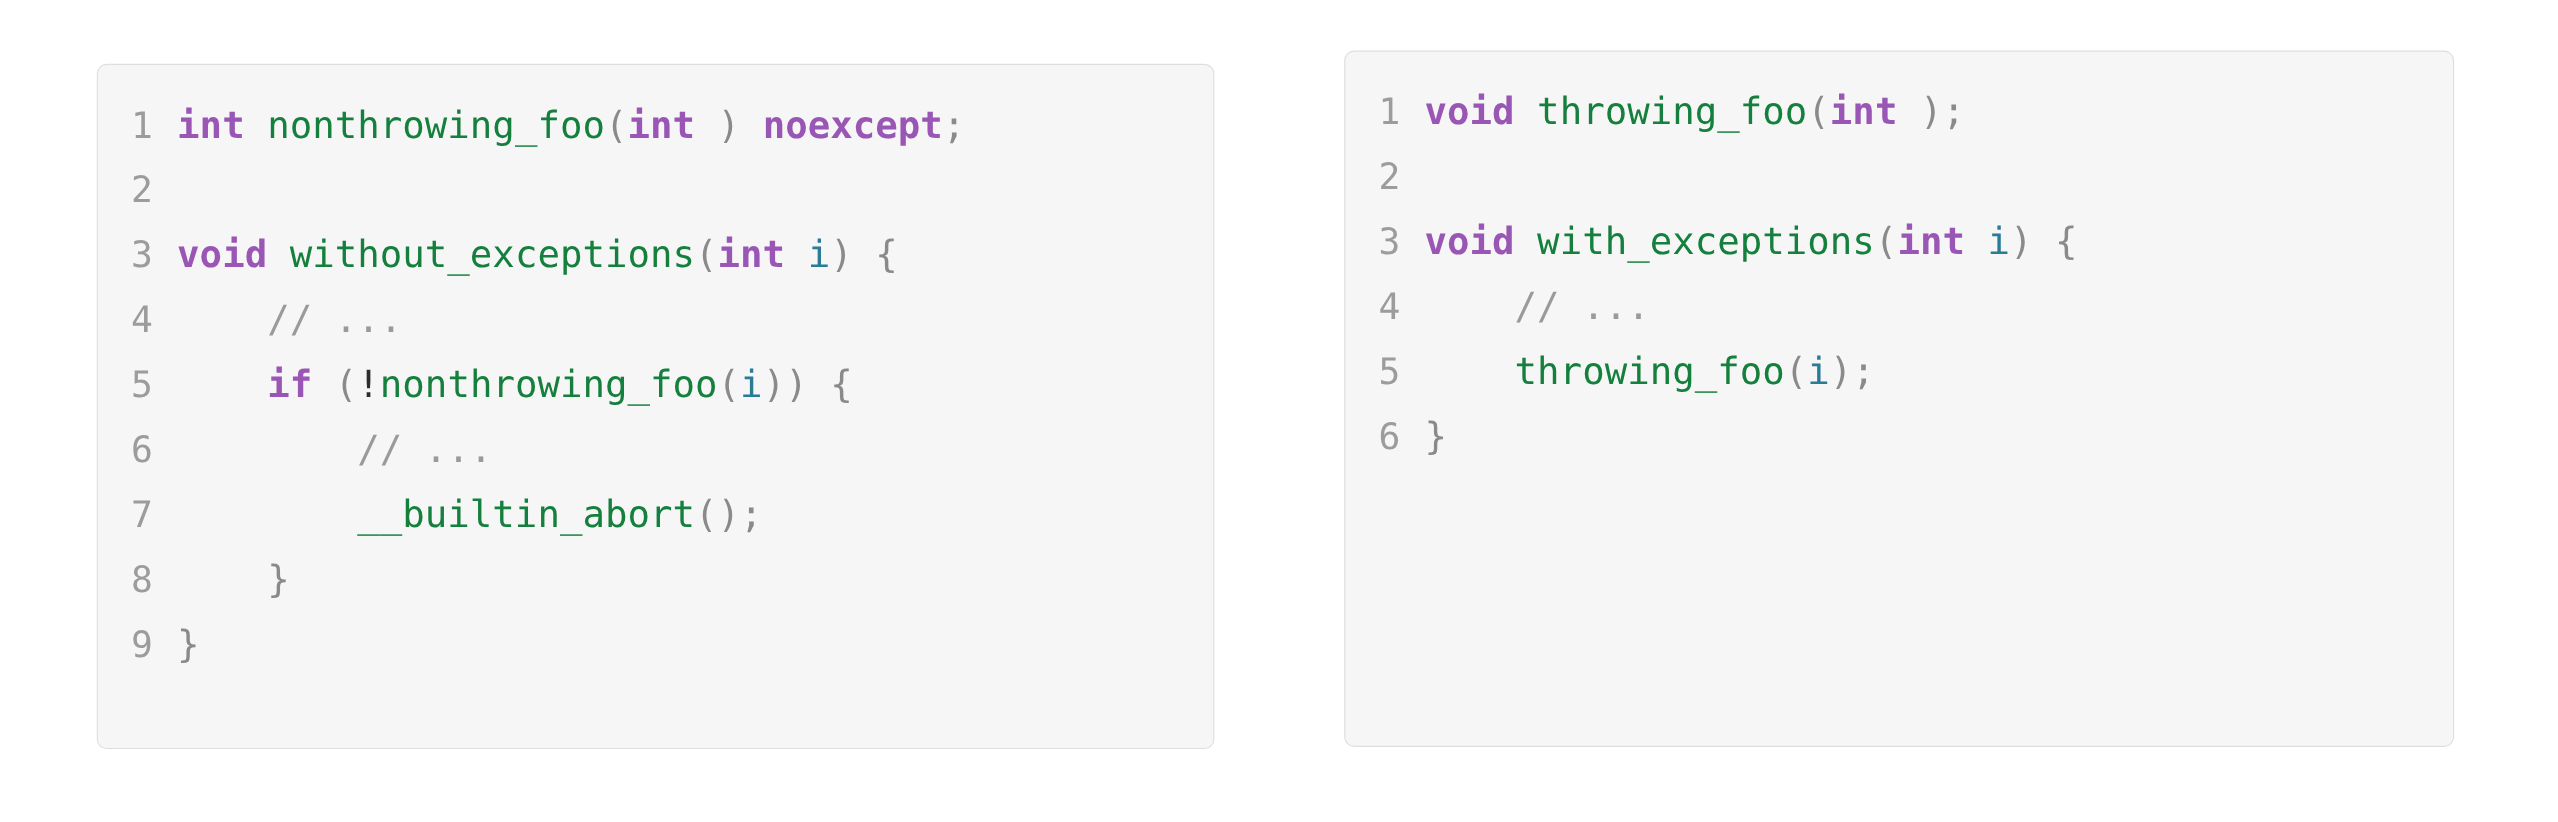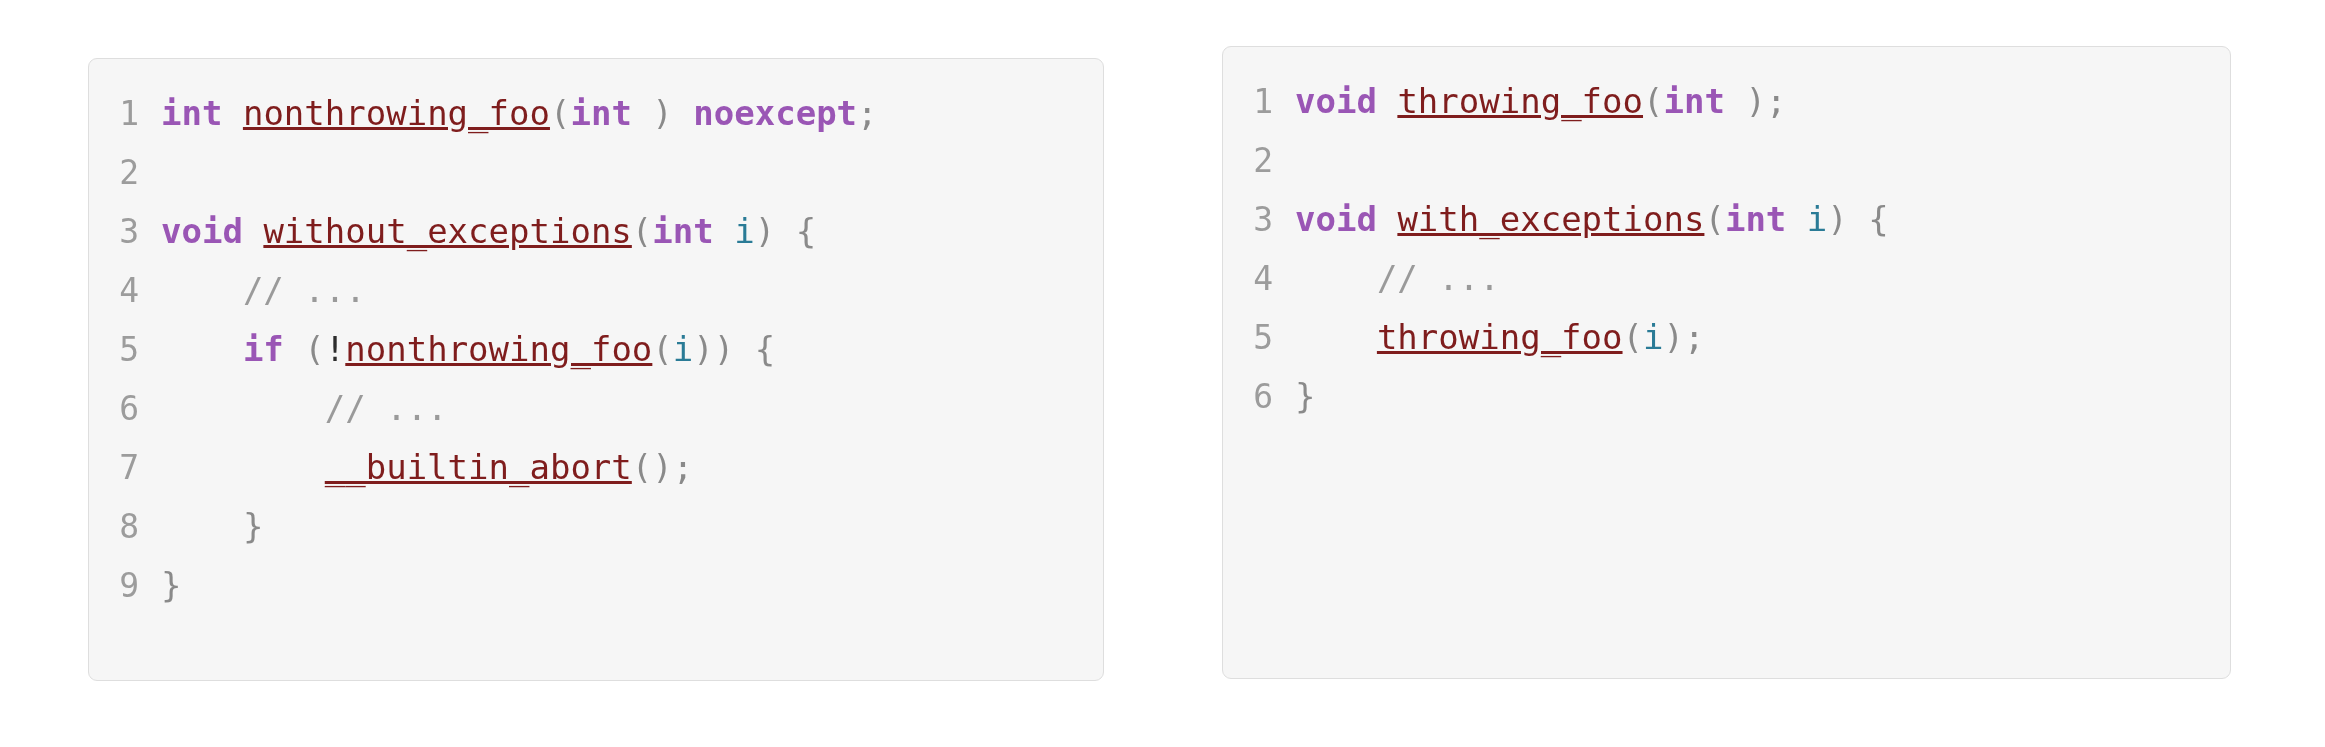--- a/index.html
+++ b/index.html
@@ -72,21 +72,21 @@
     padding-left: 22px;
     font-size: 34px;
     font-family: "DejaVu Sans Mono", monospace;
     white-space: pre;
     letter-spacing: 0px;
   }
 
   
   .t-kw   { color: #9a56b5; font-weight: bold; }
   .t-var  { color: #2a7b96; }
-  .t-fn   { color: #7f1d1d; text-decoration: underline; }
+  .t-fn   { color: #15803d; }
   .t-punc { color: #8a8a8a; }
   .t-op   { color: #2d2d2d; }
   .t-cmt  { color: #9a9a9a; }
   .t-pl   { color: #3d3d3d; }
 </style>
 </head>
 <body>
 
 <div class="stage">
 

